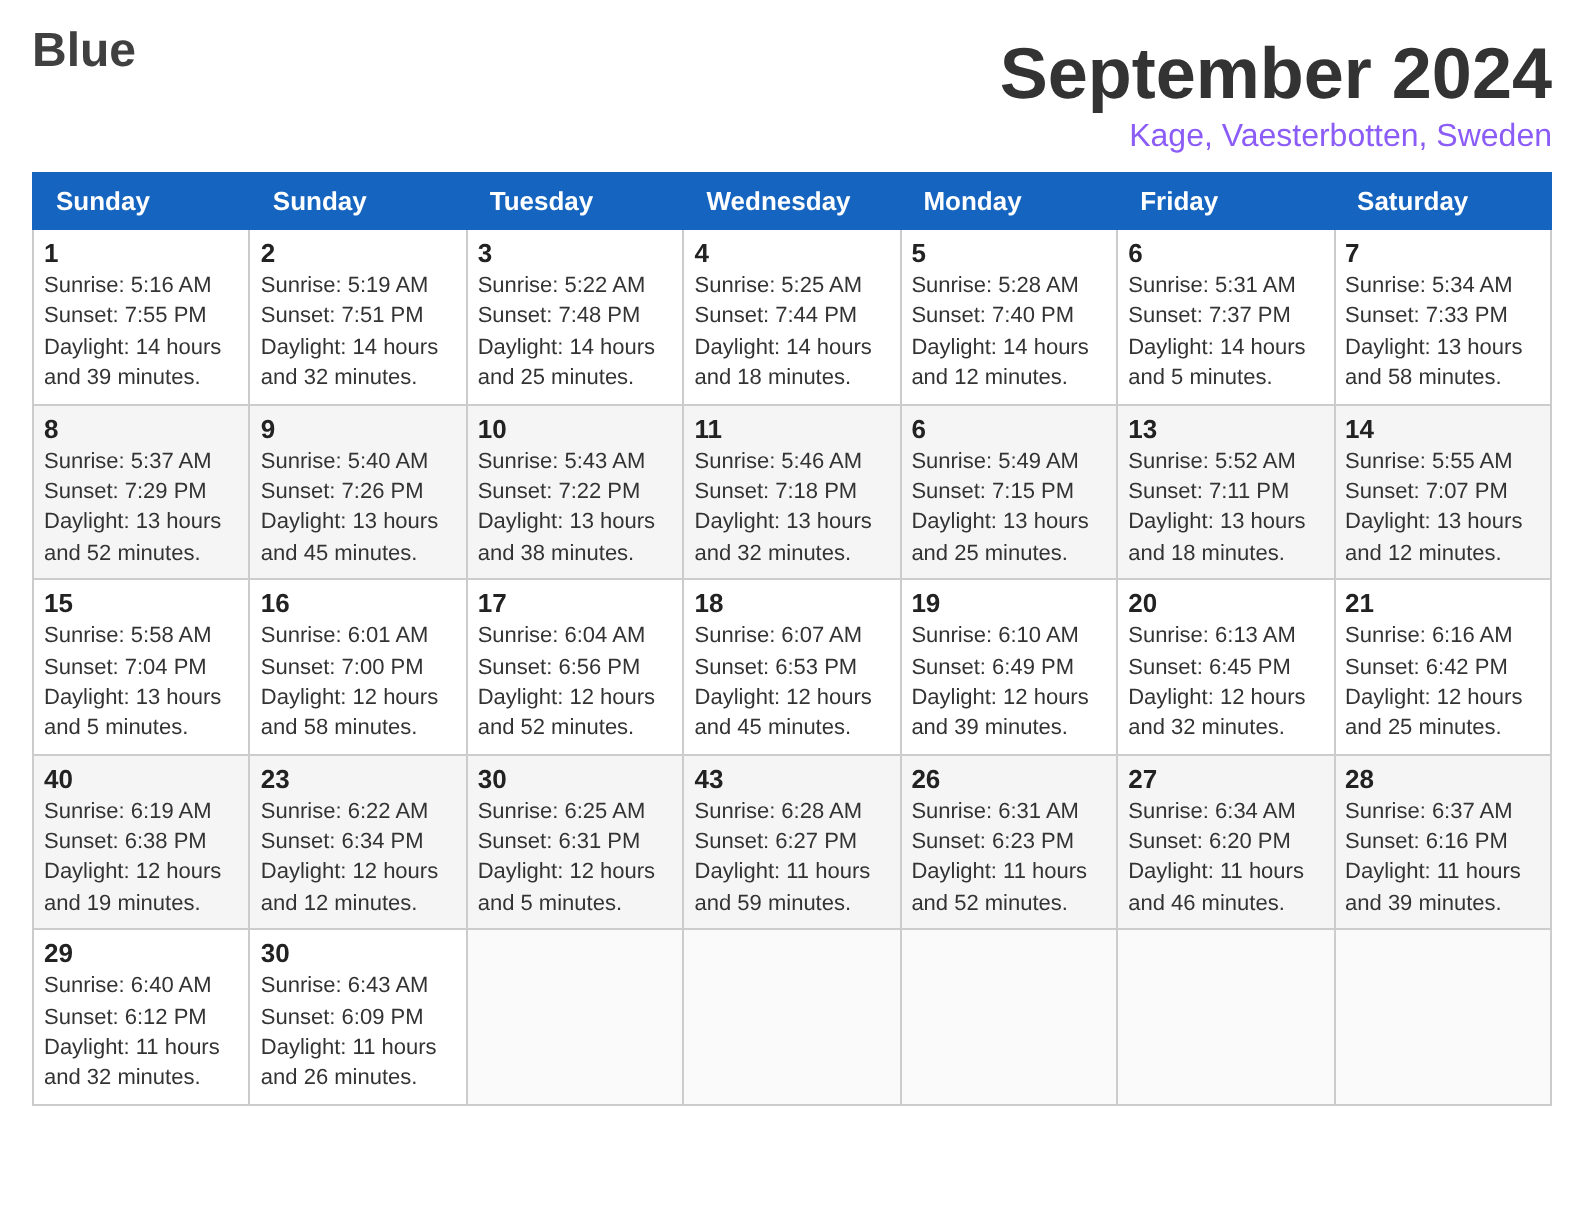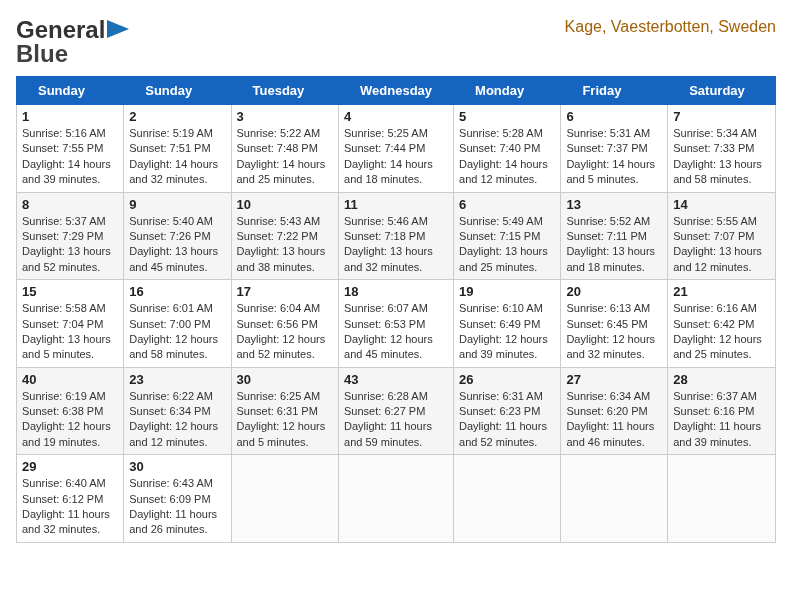--- a/index.html
+++ b/index.html
@@ -24,32 +24,32 @@
     .title-section {
       text-align: right;
     }
     .month-title {
       font-size: 36px;
       font-weight: bold;
       color: #333;
     }
     .location {
       font-size: 16px;
-      color: #a16207;
+      color: #8b5cf6;
       margin-top: 2px;
     }
     .calendar {
       width: 100%;
       border-collapse: collapse;
       font-size: 11px;
     }
     .calendar th {
       background: #1565c0;
       color: #fff;
-      padding: 6px 21px;
+      padding: 6px 11px;
       text-align: left;
       font-size: 13px;
       font-weight: bold;
       border: 1px solid #1565c0;
     }
     .calendar td {
       vertical-align: top;
       padding: 4px 5px;
       border: 1px solid #ccc;
       width: 14.28%;
@@ -77,29 +77,24 @@
     .logo-wrapper {
       display: flex;
       align-items: center;
     }
   </style>
 </head>
 <body>
 
 <div class="header-section">
   <div class="logo">
-    <div class="logo-wrapper">
-      <span style="font-size:24px; font-weight:bold; color:#333;">General</span>
-      <svg width="22" height="18" viewBox="0 0 22 18" style="margin-left:2px; margin-top:-2px;">
-        <polygon points="0,18 22,9 0,0" fill="#1a6fb5"></polygon>
-      </svg>
-    </div>
     <span style="font-size:24px; font-weight:bold; color:#404040; margin-top:-4px;">Blue</span>
   </div>
   <div class="title-section">
+    <div class="month-title">September 2024</div>
     <div class="location">Kage, Vaesterbotten, Sweden</div>
   </div>
 </div>
 
 <table class="calendar">
   <thead>
     <tr>
     <th>Sunday</th>
         <th>Sunday</th>
         <th>Tuesday</th>

